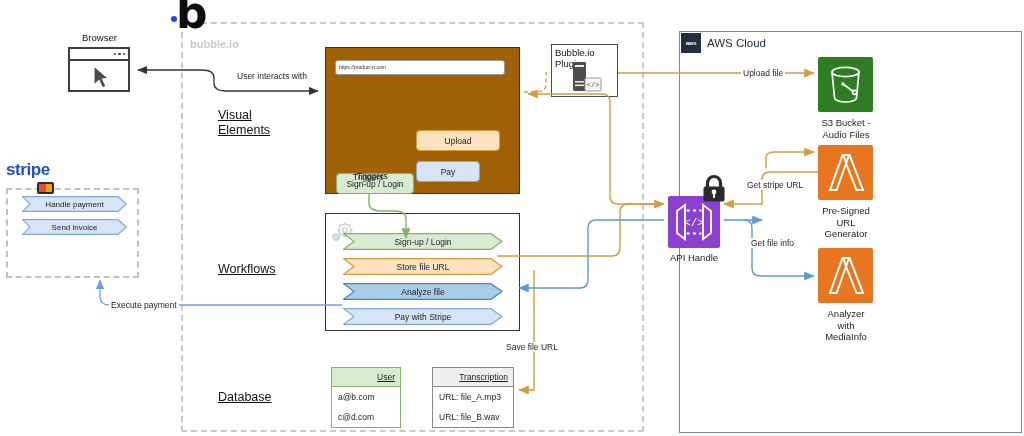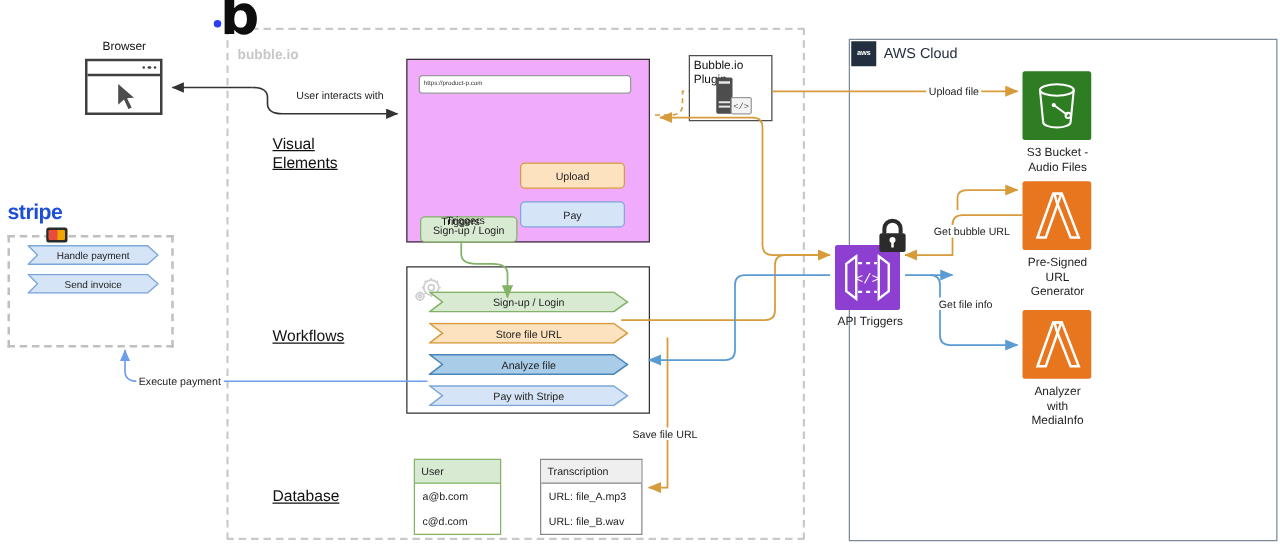--- a/index.html
+++ b/index.html
@@ -36,30 +36,30 @@
   
   #browser-box{left:68px;top:47px;width:62px;height:45px;border:2.5px solid #3f3f3f;
       background:#fff;box-sizing:border-box;}
   #browser-bar{height:10px;border-bottom:2.5px solid #3f3f3f;display:flex;
       align-items:center;justify-content:flex-end;padding-right:3px;gap:2px;}
   .bdot{width:2.5px;height:2.5px;border-radius:50%;background:#3f3f3f;}
   .browser-caption{font-size:9.5px;color:#111;}
 
   
   #ui-panel{left:325px;top:47px;width:195px;height:147px;border:1.5px solid #333;
-      background:#f0abfc;box-sizing:border-box;}
+      background:#a16207;box-sizing:border-box;}
   #url-bar{position:absolute;left:9px;top:12px;width:165px;height:13px;
       border:1px solid #9a9a9a;border-radius:3px;background:#fff;
       font-size:5px;color:#333;padding-left:3px;line-height:13px;overflow:hidden;
       white-space:nowrap;}
   .ui-btn{position:absolute;border-radius:4px;font-size:8.5px;display:flex;
       align-items:center;justify-content:center;box-sizing:border-box;}
   #btn-upload{left:90px;top:82px;width:84px;height:21px;background:#fde2c0;
       border:1.3px solid #d79b3c;color:#1d1d1d;}
-  #btn-pay{left:90px;top:113px;width:84px;height:21px;background:#d6e4f7;
+  #btn-pay{left:90px;top:113px;width:64px;height:21px;background:#d6e4f7;
       border:1.3px solid #7da7d9;color:#1d1d1d;}
   #btn-signup{left:10px;top:125px;width:78px;height:21px;background:#d9ead3;
       border:1.3px solid #82b366;color:#1d1d1d;}
   #btn-transcript{left:90px;top:166px;width:84px;height:21px;background:#f2f2f2;
       border:1.3px solid #a6a6a6;color:#1d1d1d;}
   .triggers-label{font-size:8.5px;color:#111;}
 
   
   #wf-panel{left:325px;top:213px;width:195px;height:118px;border:1.5px solid #333;
       background:#fff;box-sizing:border-box;}
@@ -70,21 +70,21 @@
 
   
   .schev{position:absolute;height:16px;width:105px;display:flex;align-items:center;
       justify-content:center;font-size:8px;color:#1d1d1d;}
   .schev span{position:relative;z-index:2;}
   #cc-icon{left:37px;top:182px;width:17px;height:12px;border-radius:2px;
       background:#2b2b2b;overflow:hidden;}
 
   
   .dbtable{position:absolute;box-sizing:border-box;}
-  .dbhead{font-size:8.5px;text-align:left;padding:4px 5px;box-sizing:border-box;}
+  .dbhead{font-size:8.5px;text-align:right;padding:4px 5px;box-sizing:border-box;text-decoration:underline;}
   .dbcell{font-size:8.5px;padding:5px 6px;box-sizing:border-box;color:#1d1d1d;}
   #tbl-user{left:331px;top:367px;width:70px;border:1px solid #82b366;}
   #tbl-user .dbhead{background:#d9ead3;border-bottom:1px solid #82b366;color:#1d1d1d;}
   #tbl-trans{left:432px;top:367px;width:82px;border:1px solid #888;}
   #tbl-trans .dbhead{background:#efefef;border-bottom:1px solid #888;color:#1d1d1d;}
 
   
   #plugin-box{left:551px;top:44px;width:67px;height:53px;border:1.5px solid #4d4d4d;
       background:#fff;box-sizing:border-box;}
   .plugin-title{font-size:9.5px;color:#111;}
@@ -286,21 +286,21 @@
     </g>
     <text x="26" y="30" font-size="11" text-anchor="middle" fill="#fff" font-family="Liberation Mono, monospace">&lt;/&gt;</text>
   </svg>
 </div>
 <svg class="abs" style="left:700px;top:174px;" width="28" height="30" viewBox="0 0 28 30">
   <path d="M7.5,13 L7.5,9 A6.5,6.5 0 0 1 20.5,9 L20.5,13" fill="none" stroke="#2b2b2b" stroke-width="3.2"></path>
   <rect x="3.5" y="12.5" width="21" height="15" rx="2" fill="#2b2b2b"></rect>
   <circle cx="14" cy="18" r="2.4" fill="#fff"></circle>
   <rect x="13" y="18" width="2" height="6" fill="#fff"></rect>
 </svg>
-<div class="apigw-cap" style="left:670px;top:252px;">API Triggers</div>
+<div class="apigw-cap" style="left:670px;top:252px;">API Handle</div>
 
 <svg class="layer">
   <defs>
     <marker id="ar-dark" markerWidth="8" markerHeight="8" refX="7" refY="3.2" orient="auto">
       <path d="M0,0 L7.5,3.2 L0,6.4 z" fill="#333"></path>
       </marker>
     <marker id="ar-green" markerWidth="8" markerHeight="8" refX="7" refY="3.2" orient="auto">
       <path d="M0,0 L7.5,3.2 L0,6.4 z" fill="#82b366"></path>
       </marker>
     <marker id="ar-or" markerWidth="8" markerHeight="8" refX="7" refY="3.2" orient="auto">
@@ -339,16 +339,16 @@
   <path d="M534,270 L534,390 L519,390" fill="none" stroke="#d79b3c" stroke-width="1.4" marker-end="url(#ar-or)"></path>
 
   <path d="M664,220 L596,220 Q588,220 588,228 L588,280 Q588,288 580,288 L519,288" fill="none" stroke="#5a9bd4" stroke-width="1.4" marker-end="url(#ar-bl)"></path>
 
   <path d="M342,305 L110,305 Q100,305 100,297 L100,280" fill="none" stroke="#6d9eeb" stroke-width="1.3" marker-end="url(#ar-lb)"></path>
 </svg>
 
 <div class="edge-label" style="left:203px;top:71px;margin-left:32px;">User interacts with</div>
 <div class="edge-label" style="left:355px;top:171px;background:transparent;">Triggers</div>
 <div class="edge-label" style="left:741px;top:68px;">Upload file</div>
-<div class="edge-label" style="left:745px;top:180px;">Get bubble URL</div>
+<div class="edge-label" style="left:745px;top:180px;">Get stripe URL</div>
 <div class="edge-label" style="left:749px;top:238px;">Get file info</div>
 <div class="edge-label" style="left:504px;top:342px;">Save file URL</div>
 <div class="edge-label" style="left:109px;top:300px;">Execute payment</div>
 
 </body></html>

